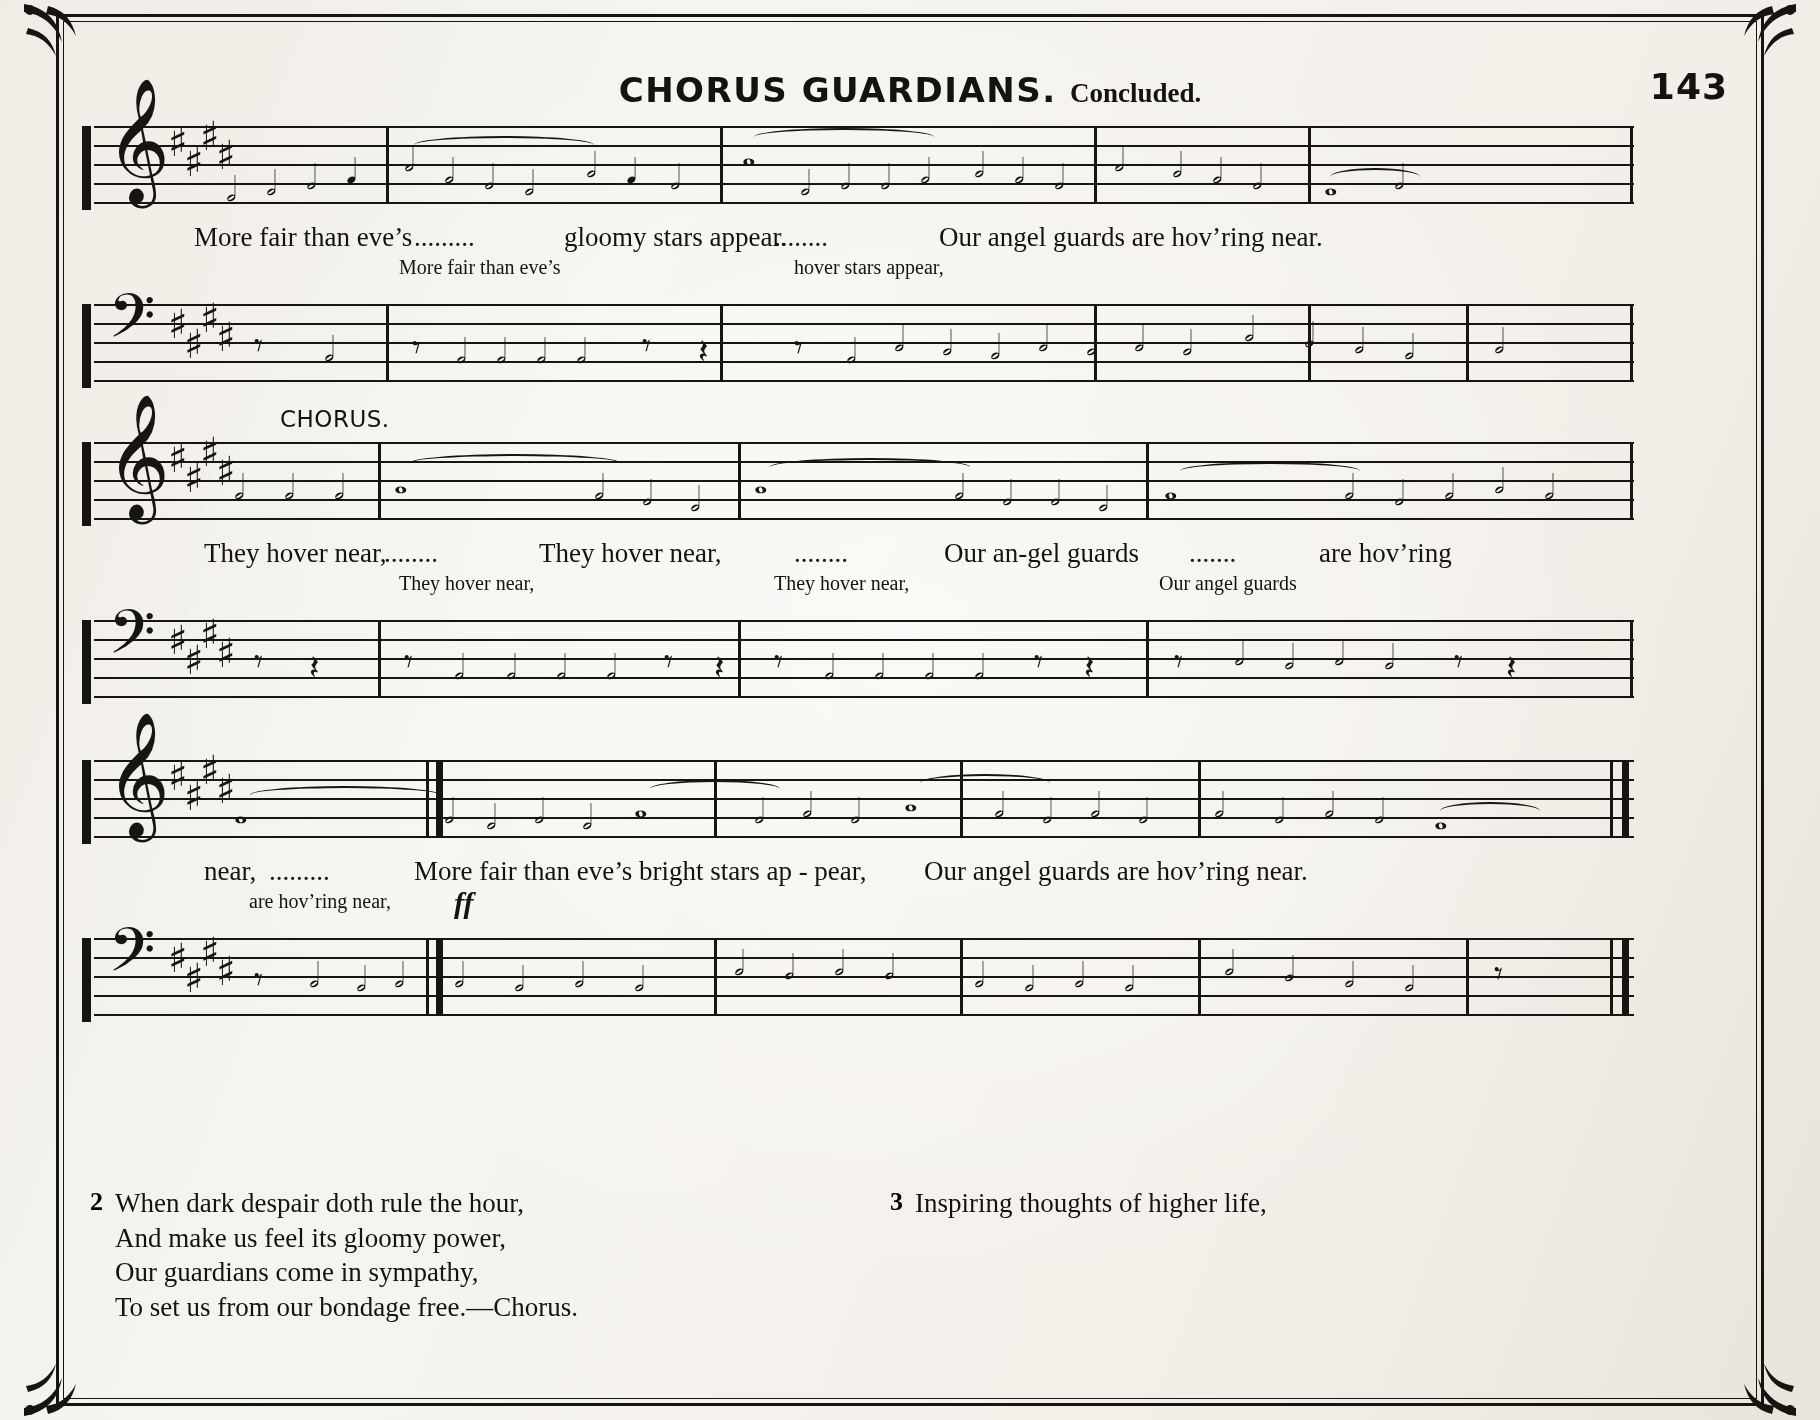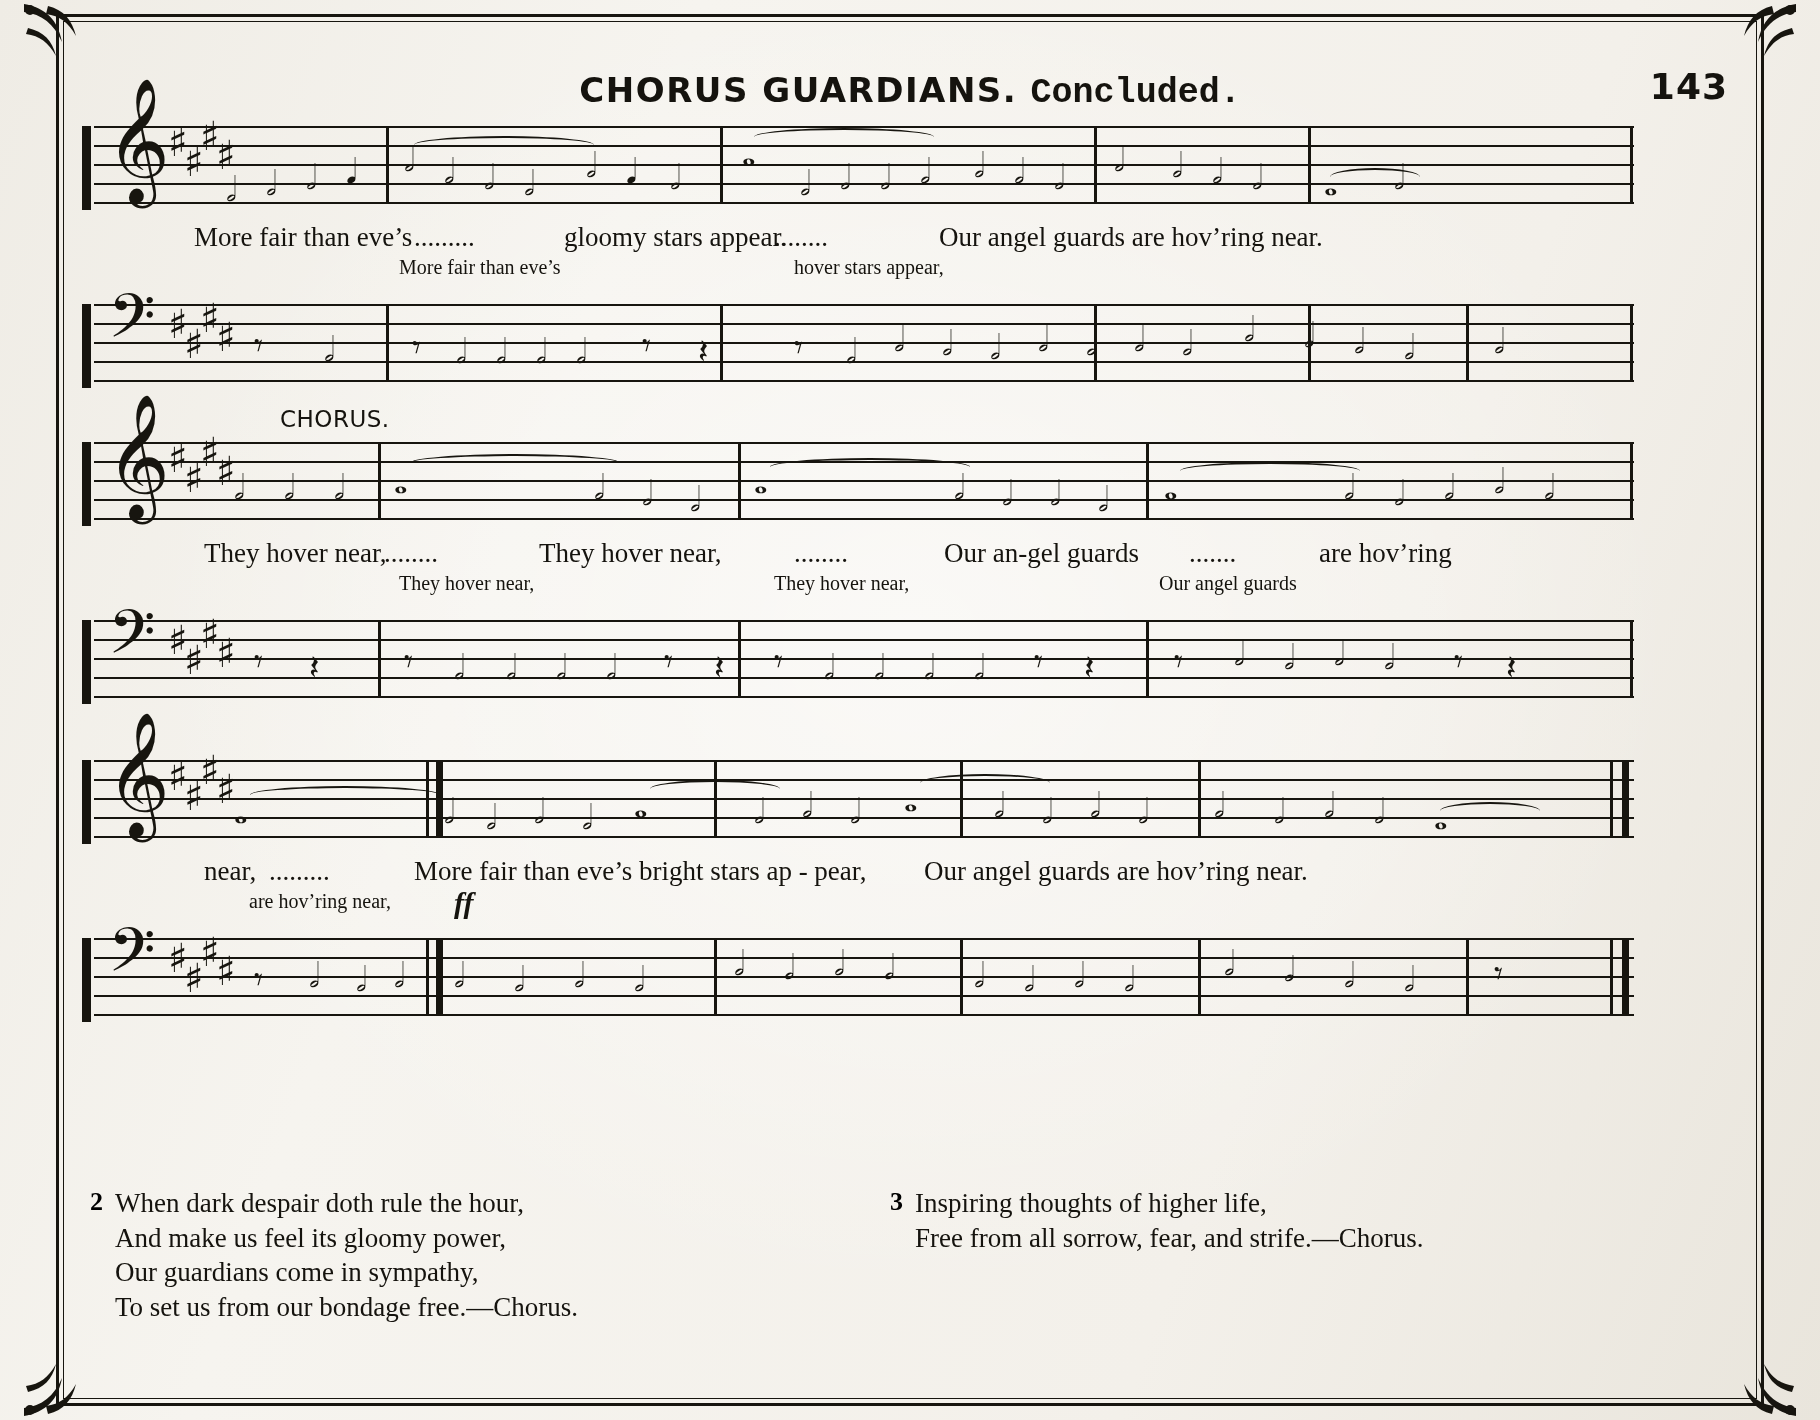--- a/index.html
+++ b/index.html
@@ -76,24 +76,24 @@
     left: 0; right: 0;
     top: 34px;
     text-align: center;
     font-family: "DejaVu Sans", sans-serif;
     font-size: 34px;
     letter-spacing: 1.5px;
     font-weight: 700;
     color: #15130e;
   }
   .title .concluded {
-    font-family: Liberation Mono, monospace;
+    font-family: Liberation Serif, serif;
     font-weight: 700;
     letter-spacing: 0px;
-    font-size: 35px;
+    font-size: 27px;
   }
   .page-number {
     position: absolute;
     right: 12px;
     top: 30px;
     font-family: "DejaVu Sans", sans-serif;
     font-weight: 700;
     font-size: 36px;
     color: #15130e;
     letter-spacing: 1px;
@@ -646,17 +646,16 @@
         <div>When dark despair doth rule the hour,</div>
         <div>And make us feel its gloomy power,</div>
         <div>Our guardians come in sympathy,</div>
         <div>To set us from our bondage free.—Chorus.</div>
       </div>
     </div>
     <div class="verse">
       <div class="verse-num">3</div>
       <div class="verse-lines">
         <div>Inspiring thoughts of higher life,</div>
-        <div>Free from all sorrow, fear, and strife.—Chorus.</div>
       </div>
     </div>
   </div>
 </div>
 
 </body></html>

